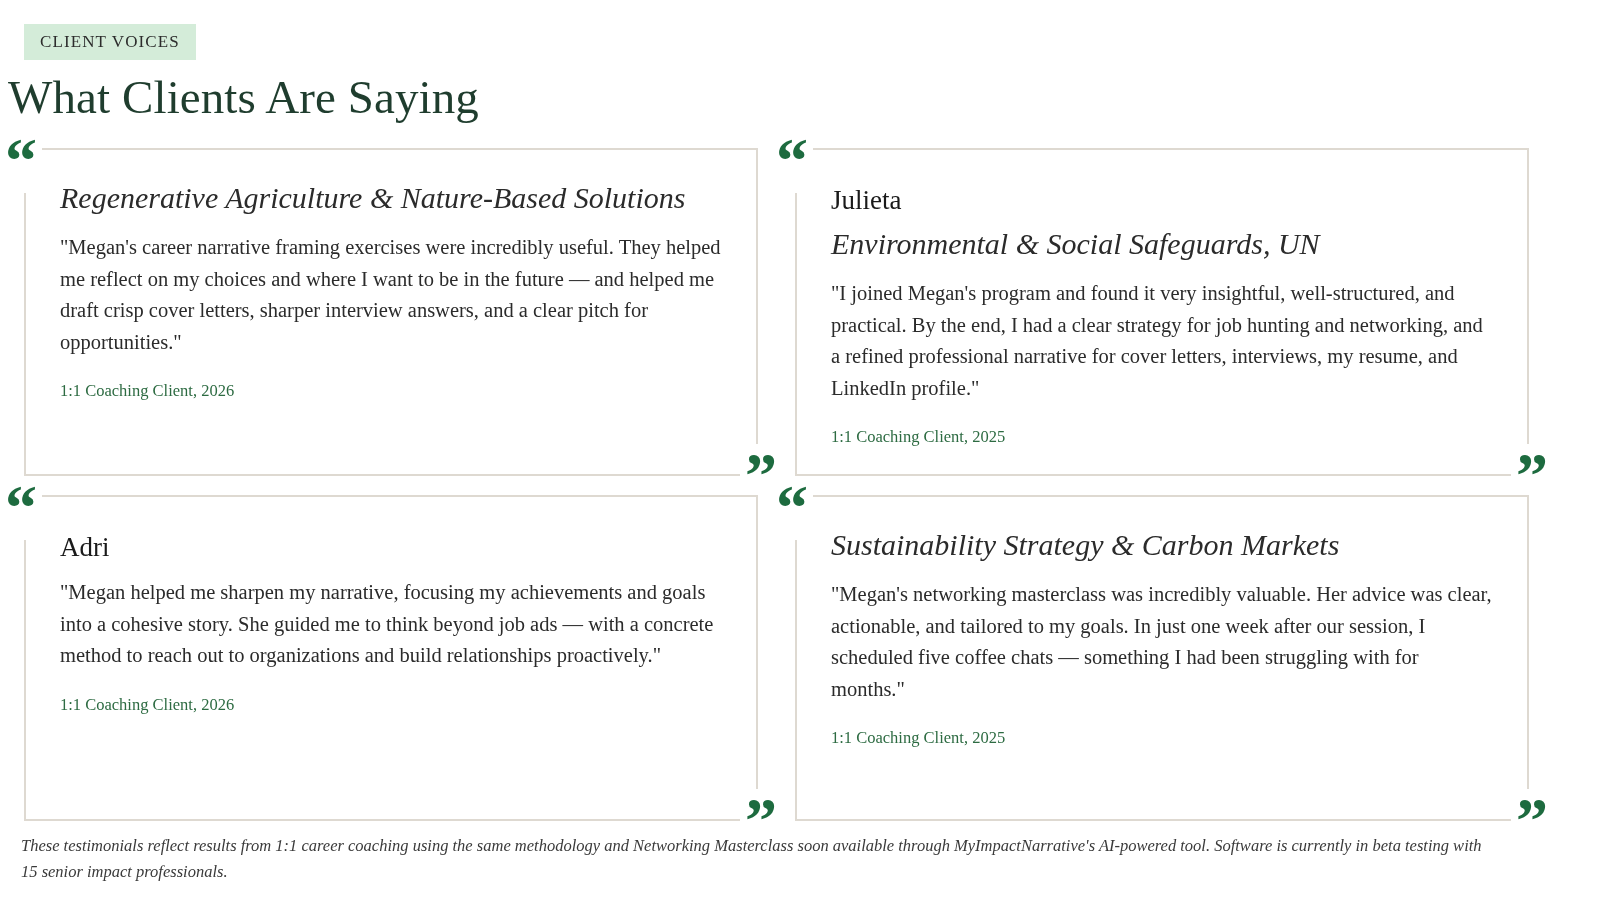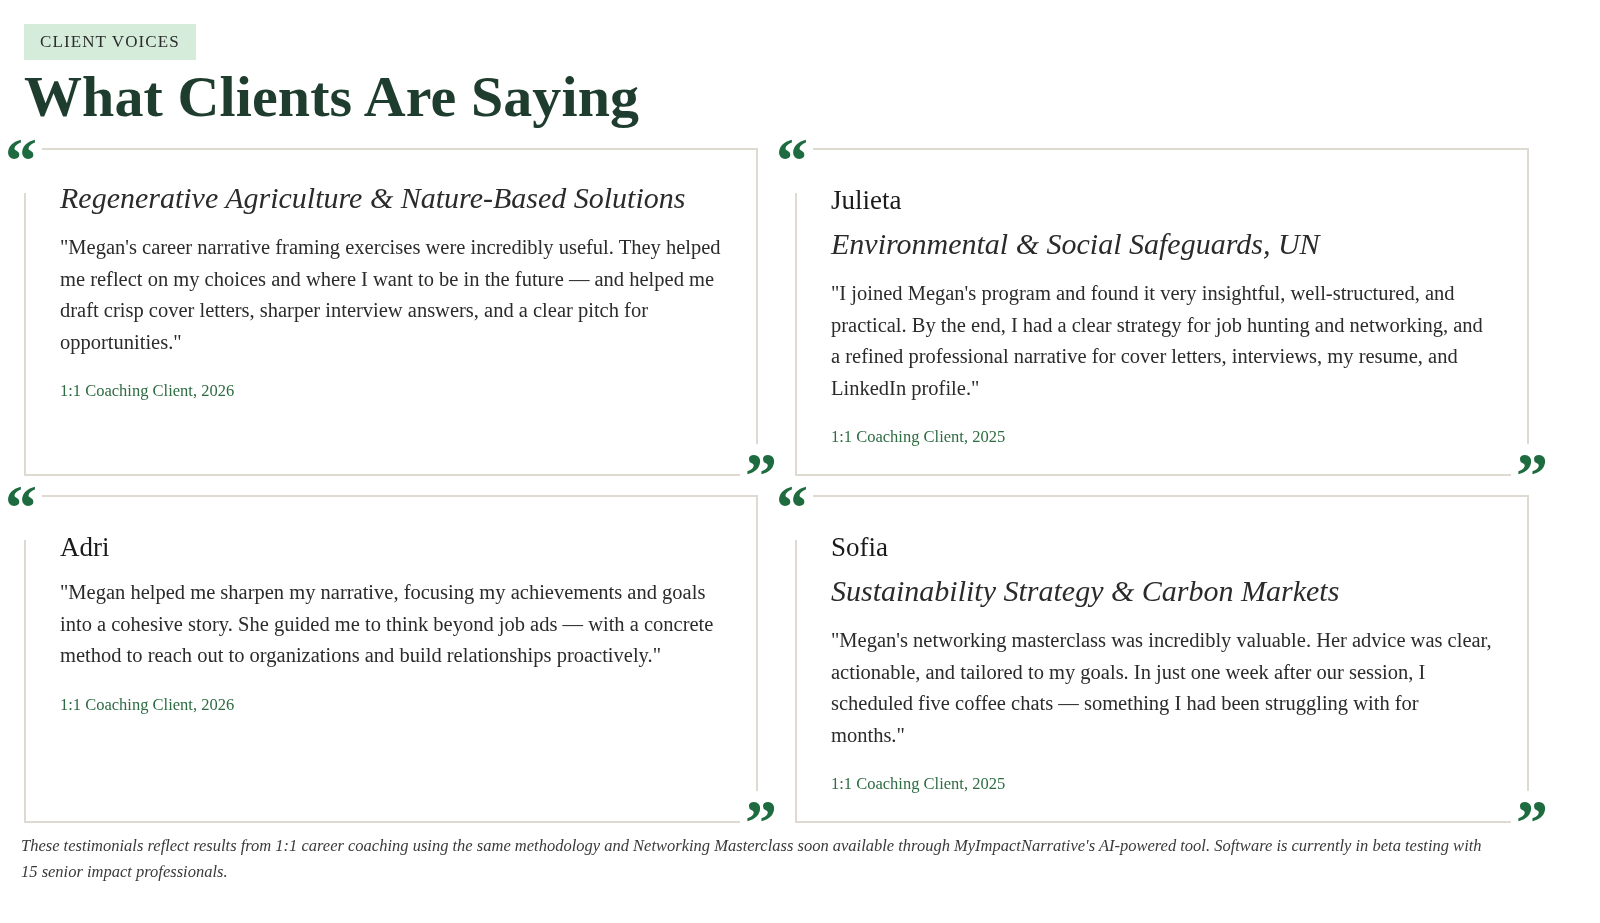--- a/index.html
+++ b/index.html
@@ -36,26 +36,26 @@
     font-family: "Liberation Serif", "DejaVu Serif", serif;
     font-size: 17px;
     letter-spacing: 1.1px;
     padding: 9px 16px 10px 16px;
     line-height: 1;
     white-space: nowrap;
   }
 
   .page-title {
     position: absolute;
-    left: 24px;
+    left: 8px;
     top: 66px;
     margin: 0;
     font-family: "Liberation Serif", "DejaVu Serif", serif;
-    font-weight: 700;
-    font-size: 58px;
+    font-weight: 400;
+    font-size: 47px;
     line-height: 62px;
     color: #1f3d2e;
     letter-spacing: 0.1px;
     white-space: nowrap;
   }
 
   
   .cards {
     position: absolute;
     left: 24px;
@@ -180,21 +180,20 @@
       <span class="quote-open">“</span>
       <span class="quote-close">”</span>
       <p class="client-name">Adri</p>
       <p class="client-quote">"Megan helped me sharpen my narrative, focusing my achievements and goals into a cohesive story. She guided me to think beyond job ads — with a concrete method to reach out to organizations and build relationships proactively."</p>
       <p class="client-attribution">1:1 Coaching Client, 2026</p>
     </div>
 
     <div class="card">
       <span class="quote-open">“</span>
       <span class="quote-close">”</span>
-      <p class="client-name">Sofia</p>
       <p class="client-role">Sustainability Strategy &amp; Carbon Markets</p>
       <p class="client-quote">"Megan's networking masterclass was incredibly valuable. Her advice was clear, actionable, and tailored to my goals. In just one week after our session, I scheduled five coffee chats — something I had been struggling with for months."</p>
       <p class="client-attribution">1:1 Coaching Client, 2025</p>
     </div>
 
   </div>
 
   <p class="footnote">These testimonials reflect results from 1:1 career coaching using the same methodology and Networking Masterclass soon available through MyImpactNarrative's AI-powered tool. Software is currently in beta testing with 15 senior impact professionals.</p>
 
 </div>

